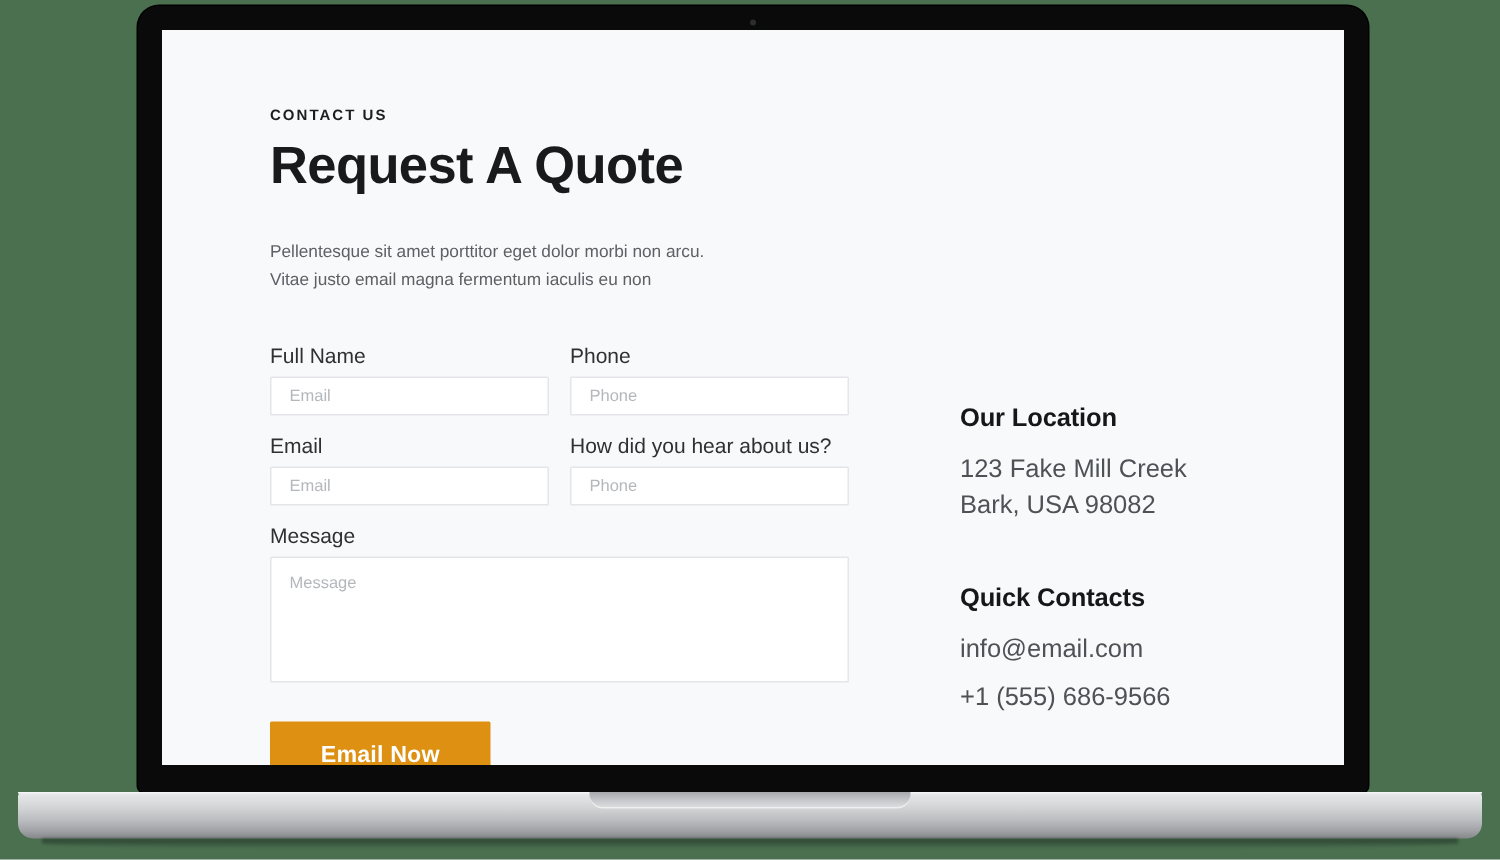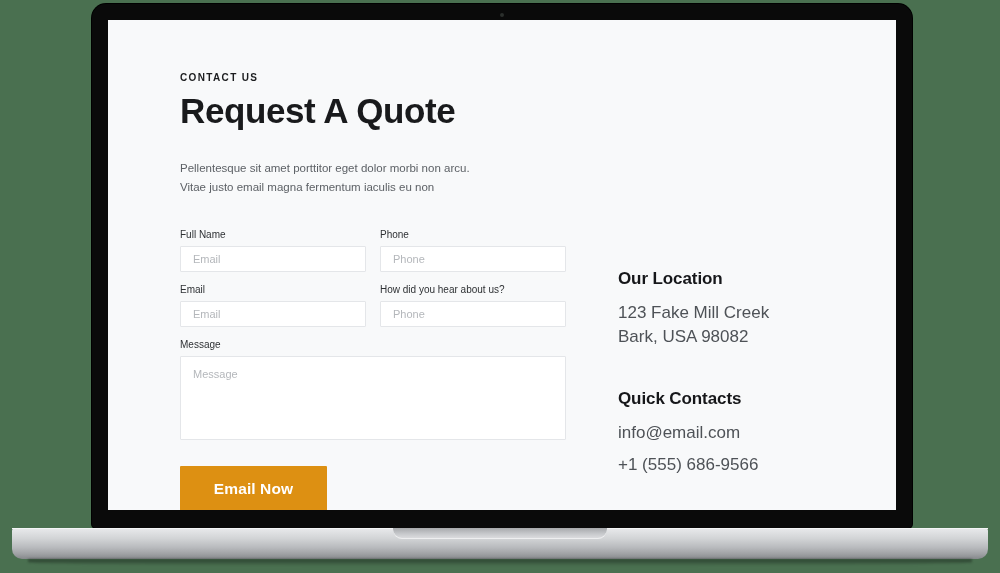--- a/index.html
+++ b/index.html
@@ -156,21 +156,21 @@
   .field {
     display: flex;
     flex-direction: column;
     margin-bottom: 12px;
   }
 
   .field-half { width: 186px; }
   .field-full { width: 386px; }
 
   .field-label {
-    font-size: 10px;
+    font-size: 14px;
     color: #2e3134;
     margin-bottom: 6px;
     font-weight: normal;
   }
 
   .text-input,
   .text-area {
     width: 100%;
     border: 1px solid #e4e6e9;
     background: #ffffff;
@@ -206,21 +206,21 @@
     font-family: "Liberation Sans", sans-serif;
     font-size: 15.5px;
     font-weight: bold;
     letter-spacing: 0.1px;
     cursor: pointer;
     border-radius: 1px;
   }
 
   
   .info-col {
-    margin-left: 38px;
+    margin-left: 60px;
     padding-top: 40px;
     width: 230px;
   }
 
   .info-heading {
     font-size: 17px;
     font-weight: bold;
     color: #16171a;
     letter-spacing: -0.1px;
   }

